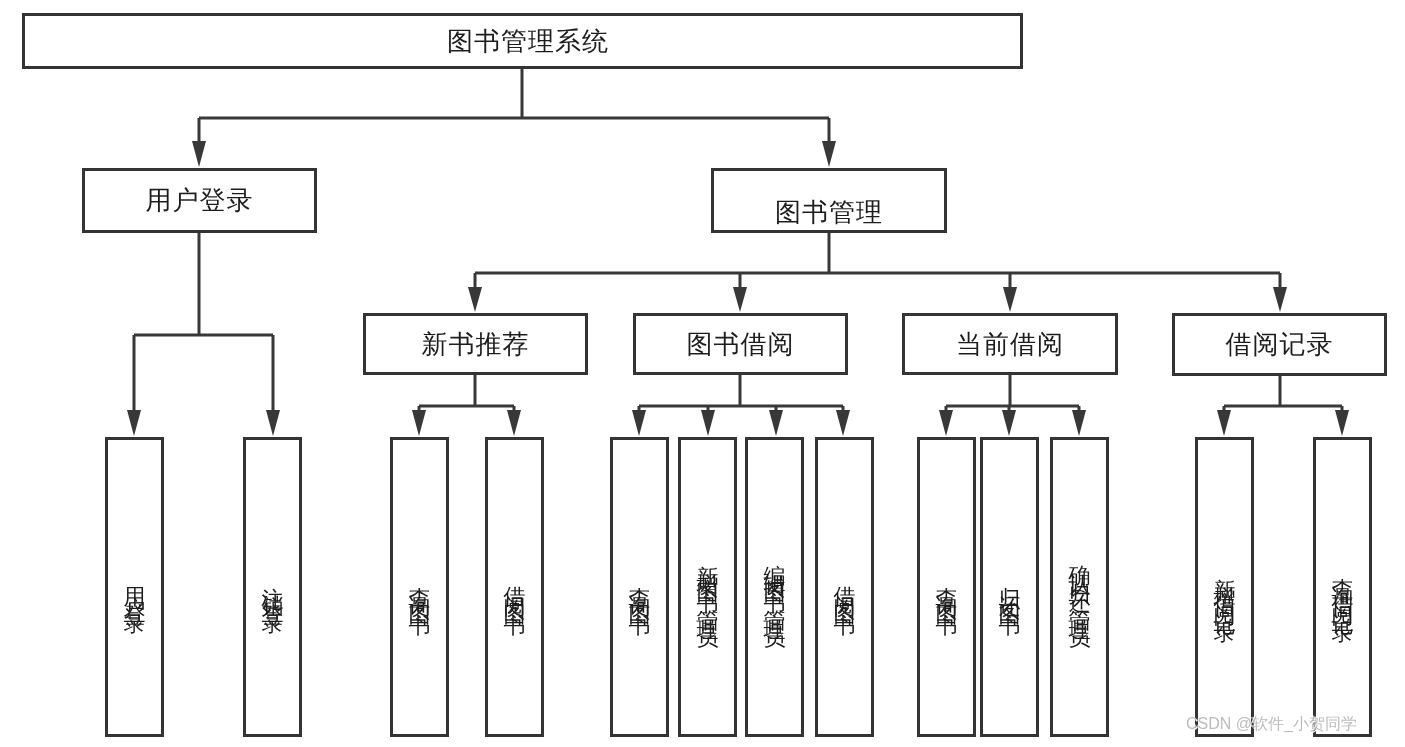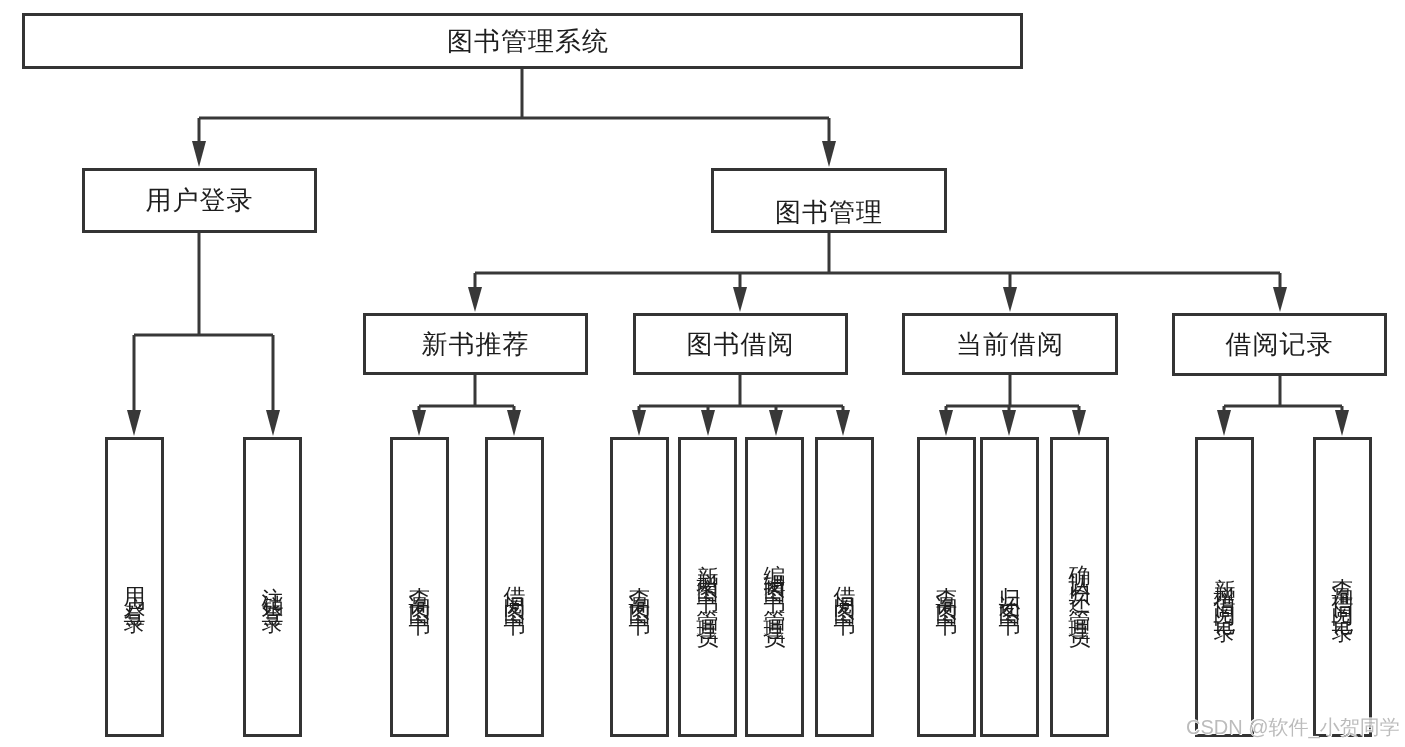--- a/index.html
+++ b/index.html
@@ -39,21 +39,21 @@
   #n-borrow{left:633px;top:313px;width:215px;height:62px;}
   #n-current{left:902px;top:313px;width:216px;height:62px;}
   #n-records{left:1172px;top:313px;width:215px;height:63px;}
   #lf1{left:105px}#lf2{left:243px}#lf3{left:390px}#lf4{left:485px}
   #lf5{left:610px}#lf6{left:678px}#lf7{left:745px}#lf8{left:815px}
   #lf9{left:917px}#lf10{left:980px}#lf11{left:1050px}
   #lf12{left:1195px}#lf13{left:1313px}
   #watermark{
     position:absolute;
     left:1186px;top:714px;
-    font-size:20px;
+    font-size:16px;
     color:#bcbcbc;
     white-space:nowrap;
     z-index:2;
     text-shadow:1px 1px 0 #ffffff,-1px -1px 0 #ffffff;
   }
 </style>
 </head>
 <body>
 
 <div id="canvas">

